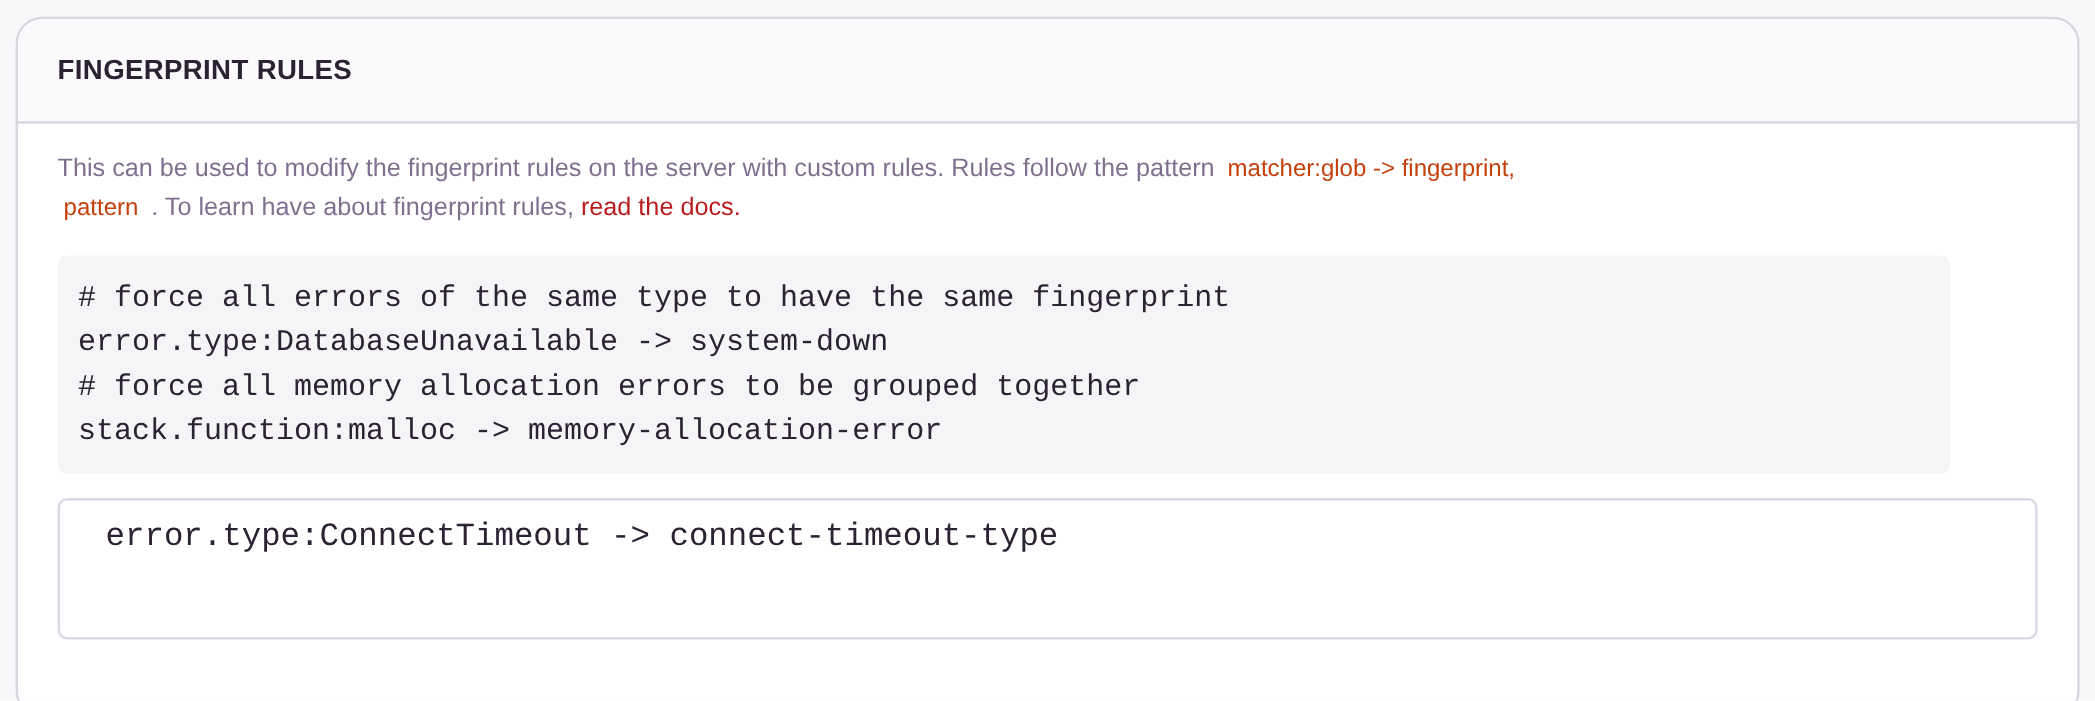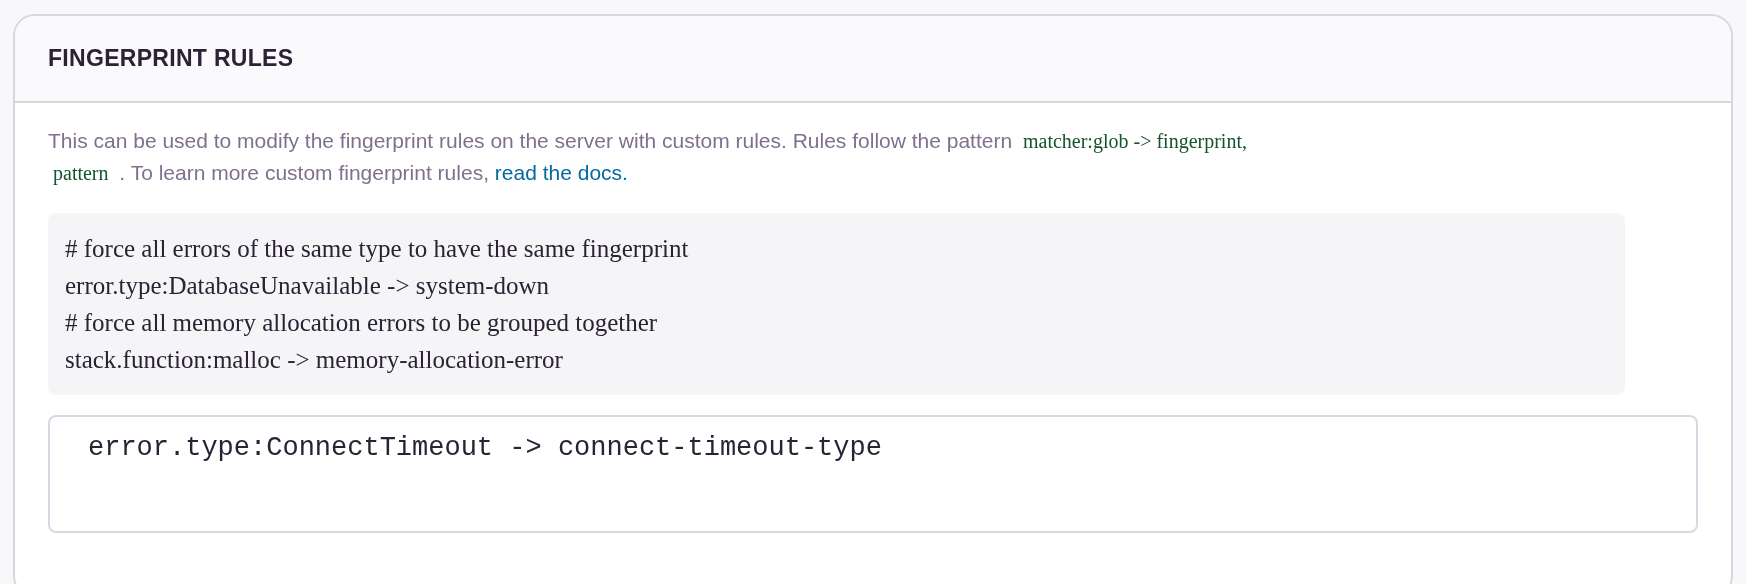--- a/index.html
+++ b/index.html
@@ -42,37 +42,37 @@
   .panel-body {
     padding: 22px 33px 33px 33px;
   }
   .description {
     margin: 0 0 24px 0;
     font-size: 21px;
     line-height: 32px;
     color: #80708f;
   }
   .inline-code {
-    font-family: Liberation Serif, serif;
+    font-family: Liberation Sans, sans-serif;
     font-size: 20px;
-    color: #14532d;
+    color: #c2410c;
     padding: 0 5px;
   }
   .docs-link {
-    color: #0369a1;
+    color: #b91c1c;
     text-decoration: none;
     cursor: pointer;
     text-align: center;
   }
   .example-block {
     margin: 0 73px 20px 0;
     background: #f5f5f7;
     border-radius: 8px;
     padding: 17px 10px 17px 17px;
-    font-family: Liberation Serif, serif;
+    font-family: Liberation Mono, monospace;
     font-size: 25px;
     line-height: 37px;
     color: #2b2233;
     white-space: pre;
     overflow: hidden;
   }
   .rules-textarea {
     display: block;
     width: 100%;
     height: 118px;
@@ -94,21 +94,21 @@
 
 <div class="page">
   <section class="panel">
 
     <header class="panel-header">
       <h2 class="panel-title">FINGERPRINT RULES</h2>
     </header>
 
     <div class="panel-body">
 
-      <p class="description"><span>This can be used to modify the fingerprint rules on the server with custom rules. Rules follow the pattern </span><code class="inline-code">matcher:glob -&gt; fingerprint,</code><br><code class="inline-code">pattern</code><span> . To learn more custom fingerprint rules, </span><a class="docs-link" href="#">read the docs.</a></p>
+      <p class="description"><span>This can be used to modify the fingerprint rules on the server with custom rules. Rules follow the pattern </span><code class="inline-code">matcher:glob -&gt; fingerprint,</code><br><code class="inline-code">pattern</code><span> . To learn have about fingerprint rules, </span><a class="docs-link" href="#">read the docs.</a></p>
 
       <pre class="example-block"># force all errors of the same type to have the same fingerprint
 error.type:DatabaseUnavailable -&gt; system-down
 # force all memory allocation errors to be grouped together
 stack.function:malloc -&gt; memory-allocation-error</pre>
 
       <textarea class="rules-textarea" spellcheck="false" style="">error.type:ConnectTimeout -&gt; connect-timeout-type</textarea>
 
     </div>
   </section>

